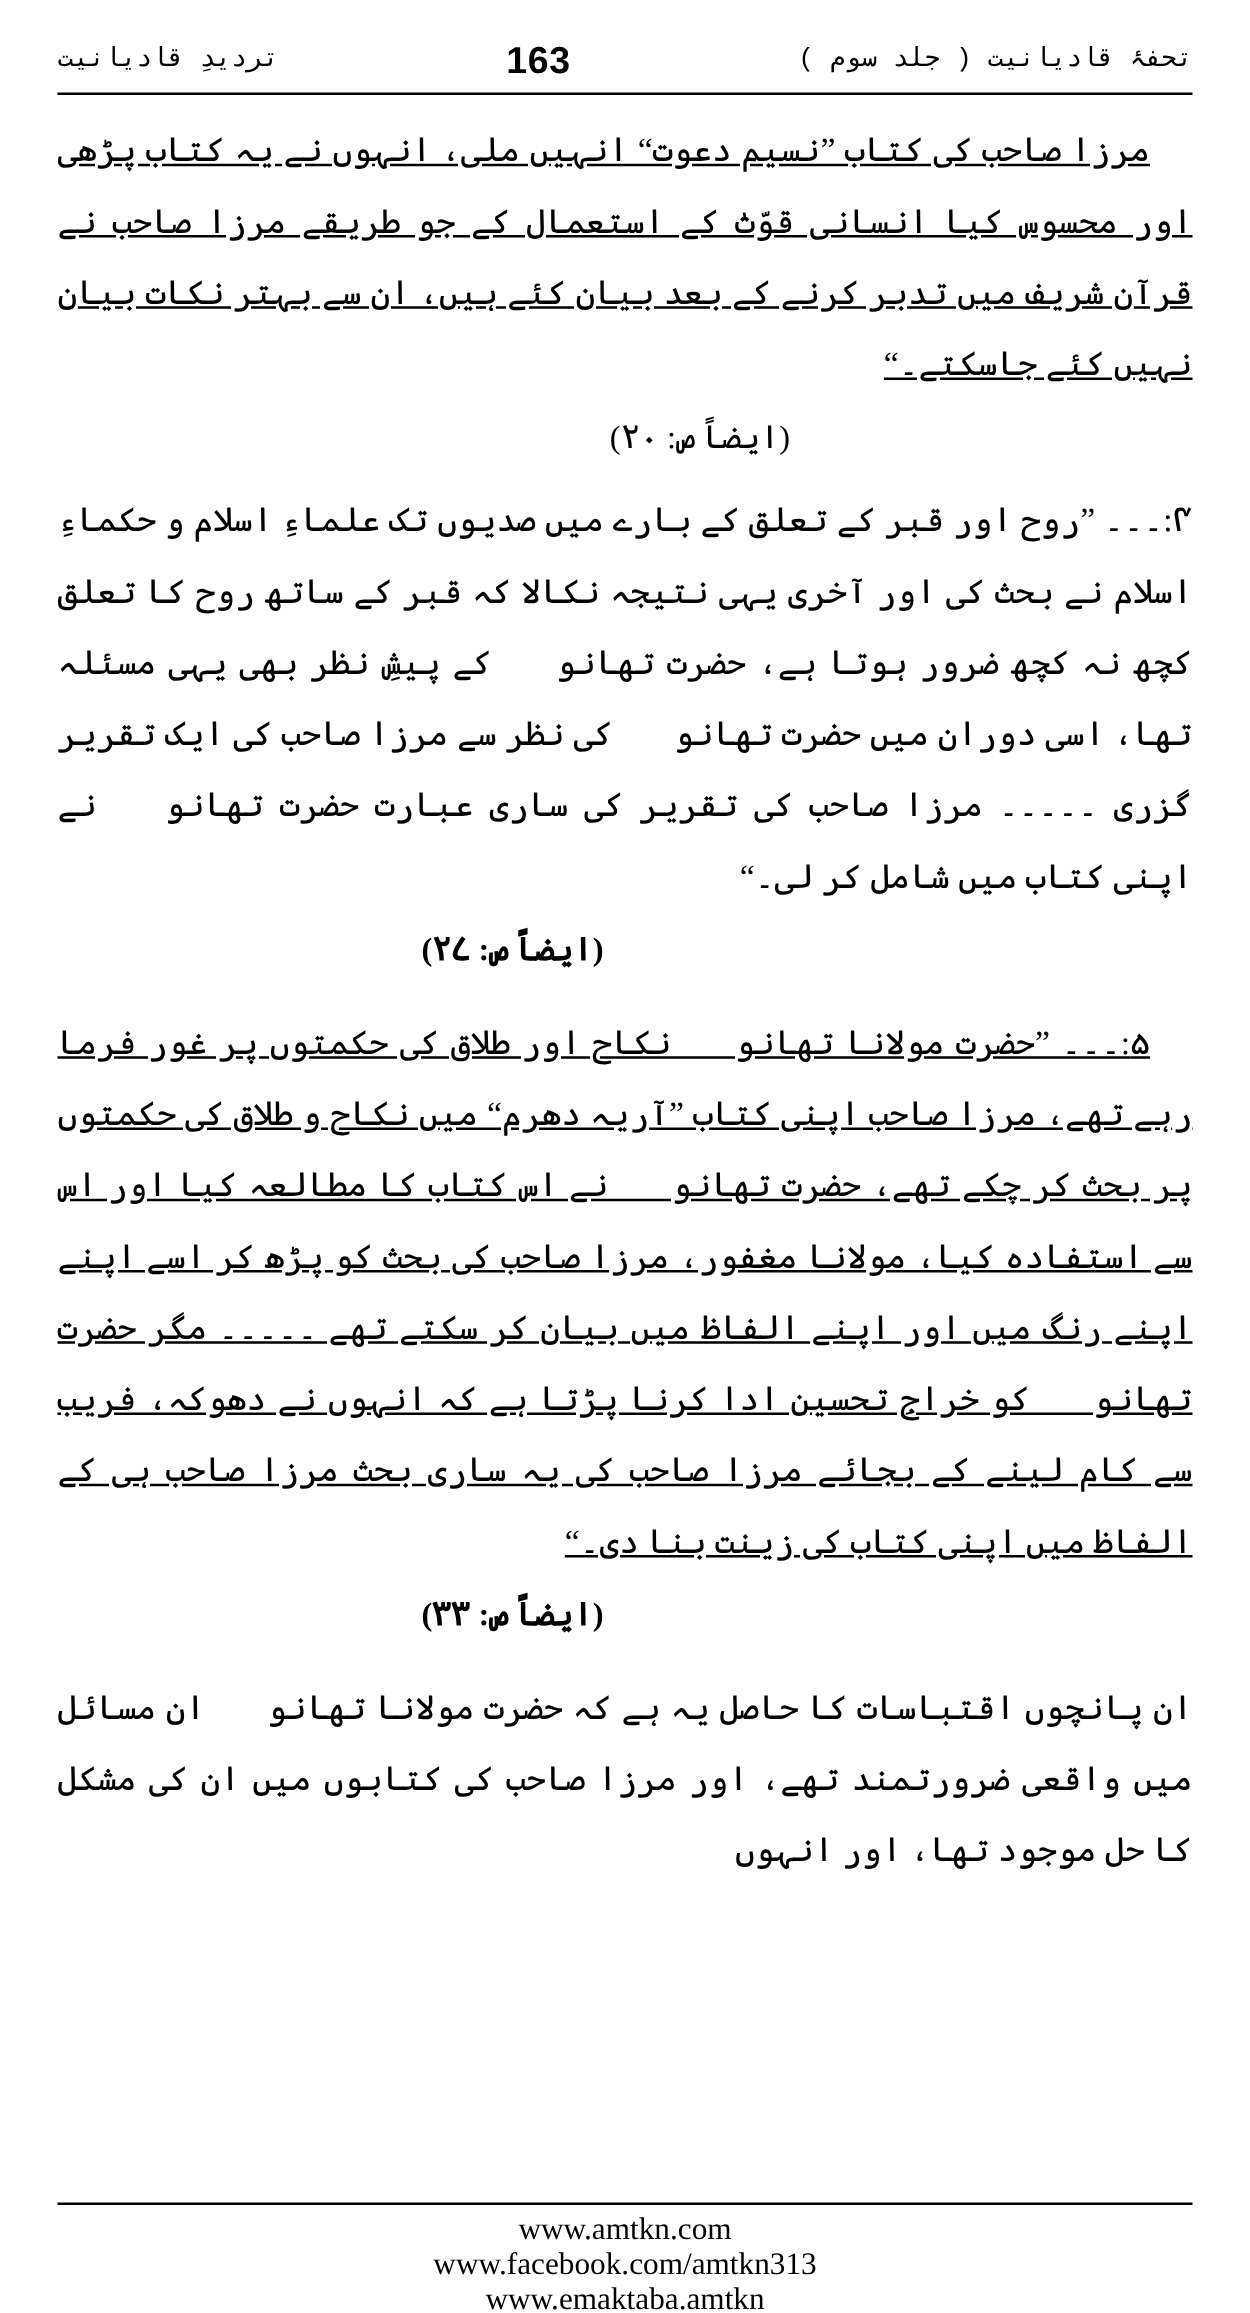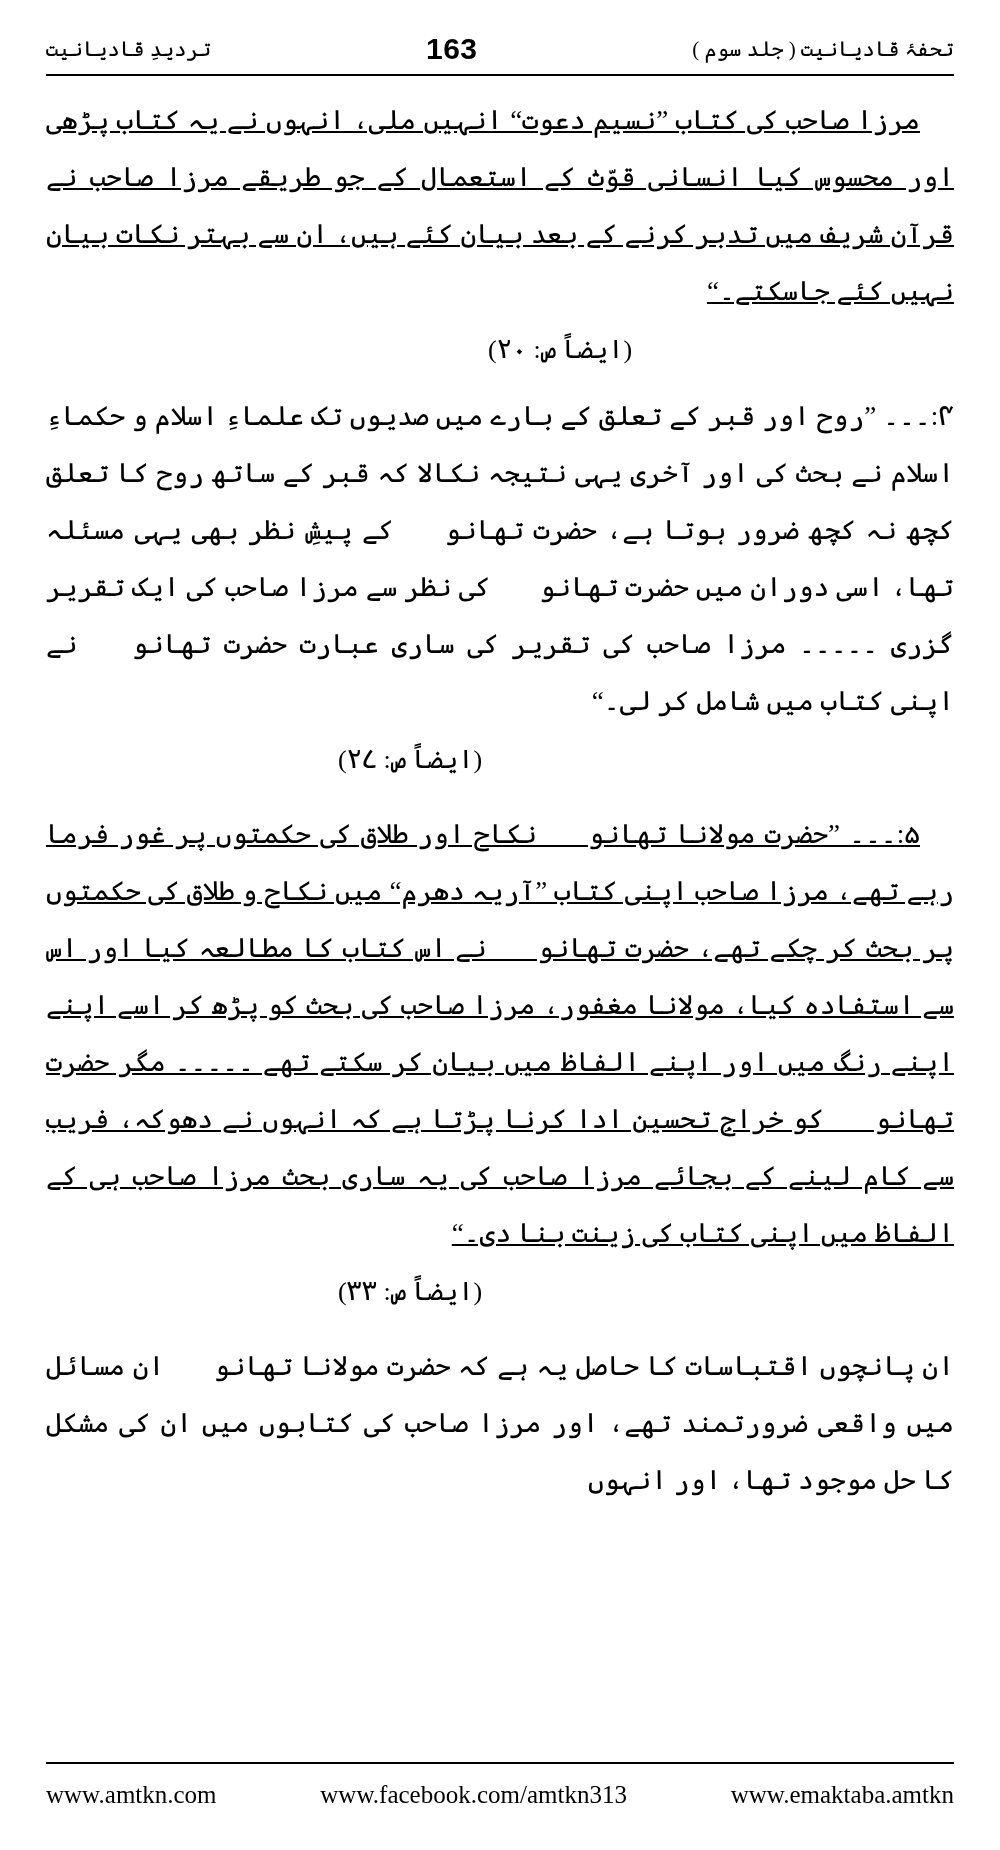--- a/index.html
+++ b/index.html
@@ -29,21 +29,21 @@
     display: flex;
     flex-direction: row;
     align-items: center;
     justify-content: space-between;
     direction: rtl;
   }
   .header-side {
     font-size: 21px;
     line-height: 1.35;
     white-space: nowrap;
-    font-family: Liberation Serif, serif;
+    font-family: Liberation Mono, monospace;
   }
   .header-center {
     font-size: 30px;
     font-weight: bold;
     font-family: "Liberation Sans", sans-serif;
     letter-spacing: 0.5px;
     text-align: center;
   }
   .header-rule {
     position: absolute;
@@ -85,39 +85,40 @@
     text-align: center;
     text-align-last: center;
   }
   .ref-line.right-ish {
     text-align: left;
     padding-left: 120px;
   }
   .ref-line.left-ish {
     text-align: right;
     padding-right: 180px;
+    font-weight: bold;
   }
   .spacer-sm { height: 8px; }
 
   
   .footer-rule {
     position: absolute;
     bottom: 86px;
     right: 46px;
     left: 46px;
     border-top: 2.5px solid #000;
   }
   .footer {
     position: absolute;
     bottom: 30px;
     right: 46px;
     left: 46px;
     height: 50px;
     display: flex;
-    flex-direction: row;
+    flex-direction: column;
     align-items: center;
     justify-content: space-between;
     direction: ltr;
     font-family: "Liberation Serif", "DejaVu Serif", serif;
     font-size: 25px;
   }
   .footer a, .footer span.link {
     color: #000;
     text-decoration: none;
   }

